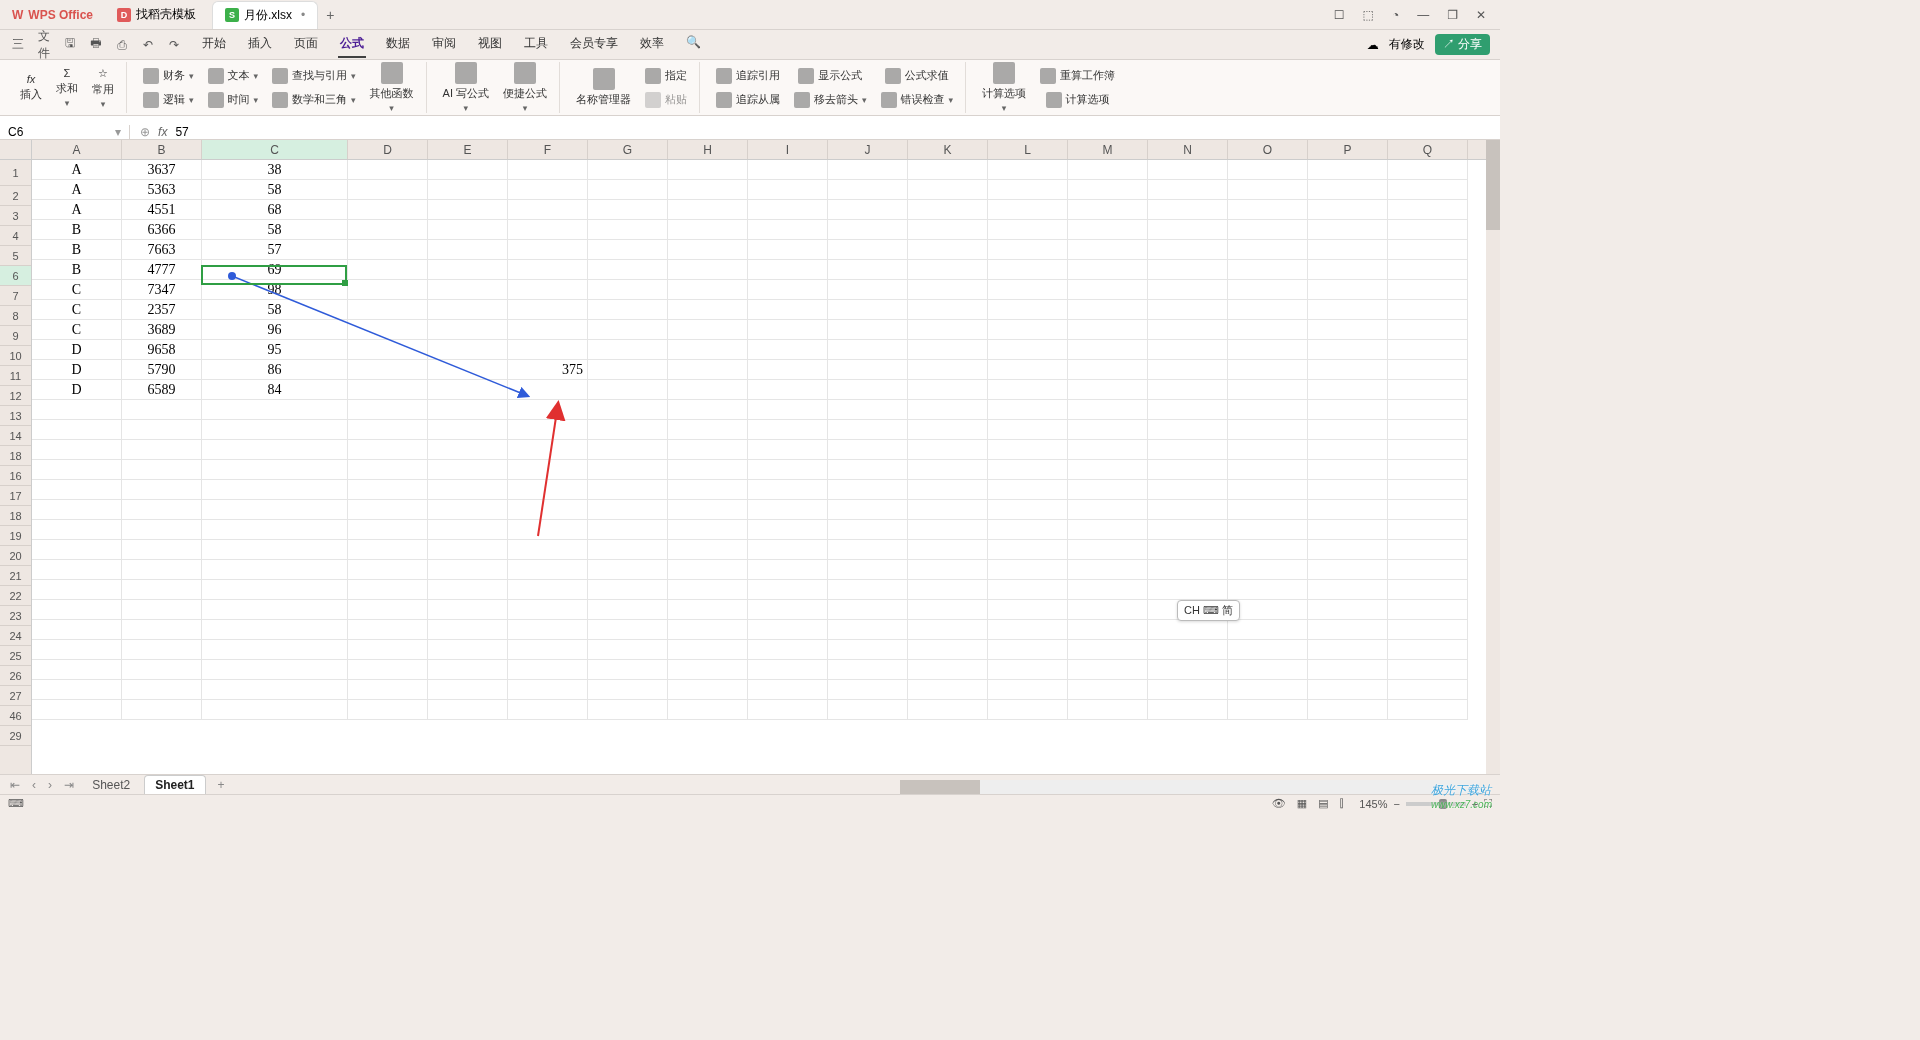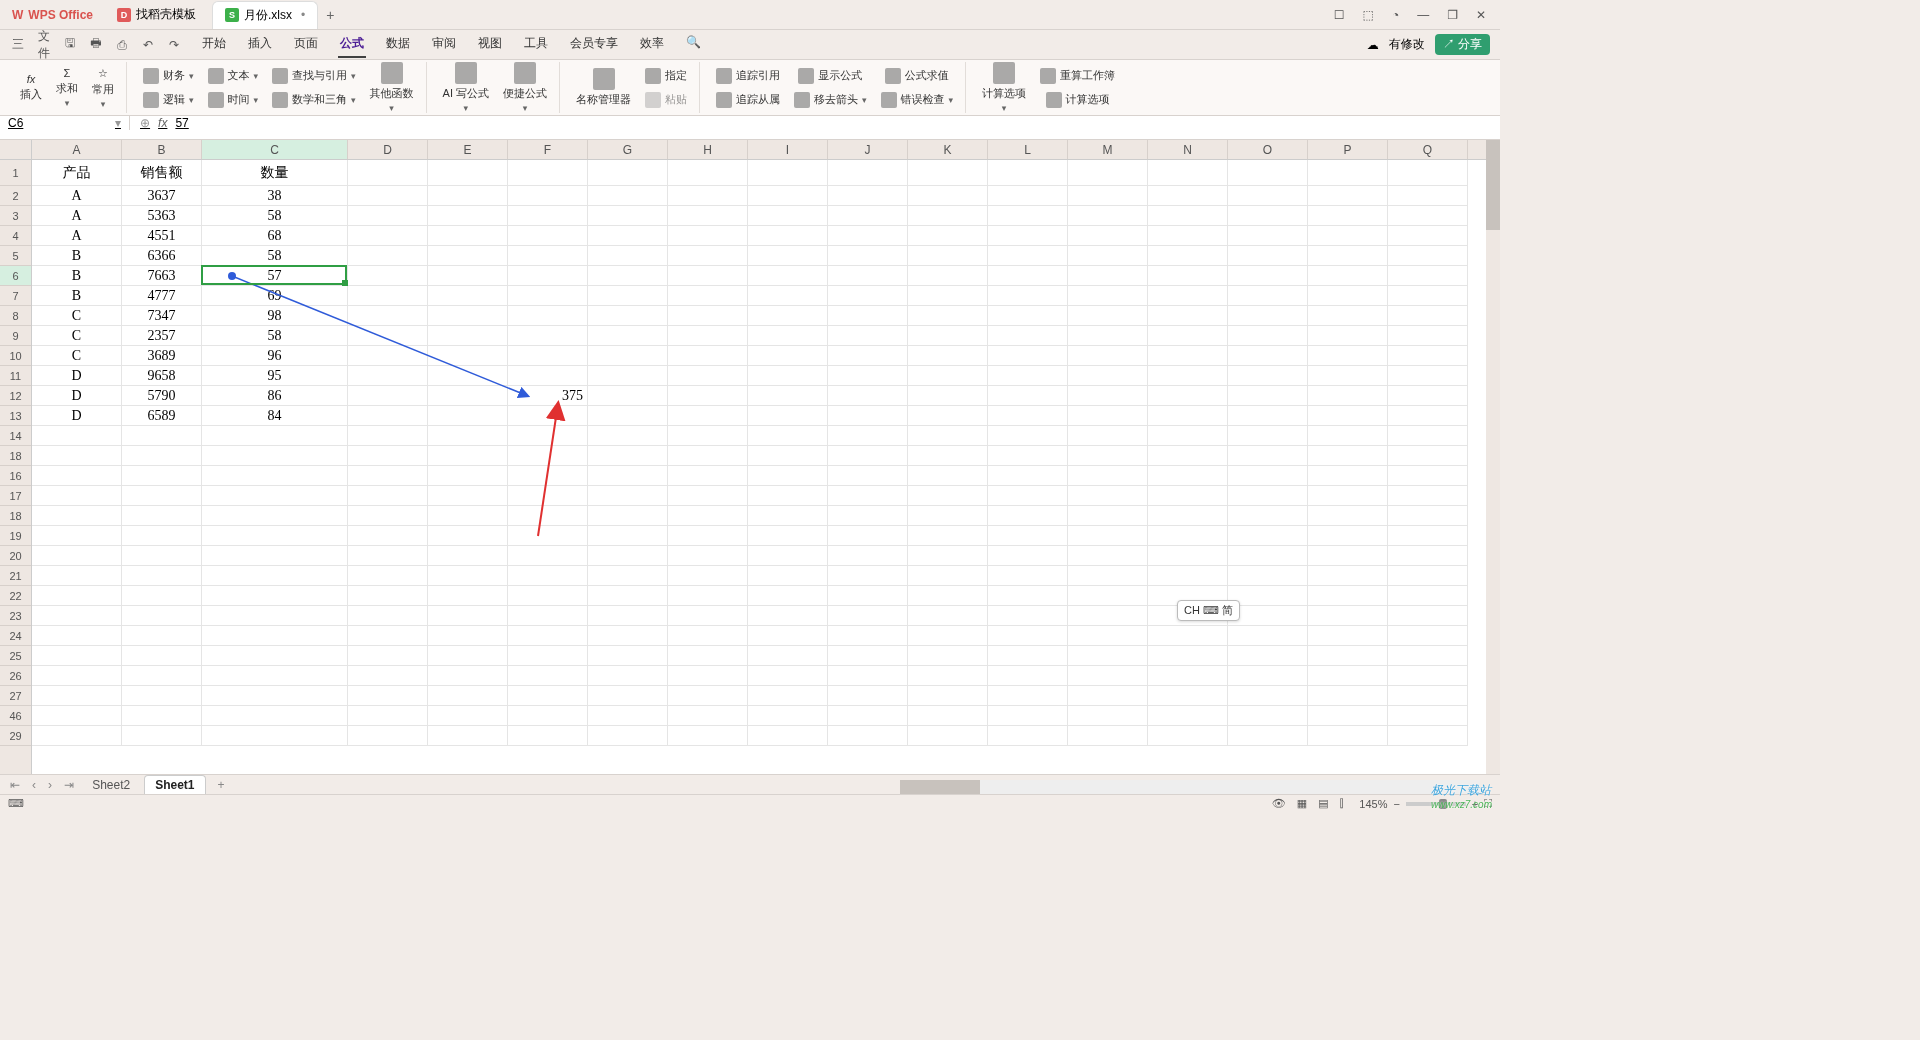--- a/index.html
+++ b/index.html
@@ -31,21 +31,21 @@
 .rgroup { display: flex; align-items: center; gap: 6px; padding: 0 8px; border-right: 1px solid #e2ddd9; }
 .rgroup:last-child { border-right: none; }
 .rbtn { display: flex; flex-direction: column; align-items: center; justify-content: center; gap: 2px; padding: 2px 4px; font-size: 11px; color: #333; cursor: pointer; }
 .rbtn.small { flex-direction: row; gap: 4px; white-space: nowrap; }
 .rcol { display: flex; flex-direction: column; gap: 4px; justify-content: center; }
 .rico { width: 16px; height: 16px; display: inline-block; background: #888; border-radius: 2px; opacity: .7; }
 .rico.big { width: 22px; height: 22px; }
 .dd::after { content: " ▾"; color: #666; font-size: 9px; }
 
 
-.fbar { height: 24px; background: #fff; display: flex; align-items: flex-start; border-bottom: 1px solid #d8d2ce; text-decoration: underline; }
+.fbar { height: 24px; background: #fff; display: flex; align-items: flex-end; border-bottom: 1px solid #d8d2ce; }
 .namebox { width: 130px; border-right: 1px solid #d8d2ce; display: flex; align-items: center; padding: 0 8px; justify-content: space-between; }
 .namebox .dd2 { color: #999; }
 .fxarea { display: flex; align-items: center; gap: 8px; padding: 0 10px; flex: 1; }
 .fxarea .fx { font-style: italic; color: #666; }
 .fxarea input { border: none; outline: none; flex: 1; font-size: 12px; }
 
 
 .gridwrap { position: absolute; top: 140px; left: 0; right: 14px; bottom: 38px; background: #fff; }
 .corner { position: absolute; left: 0; top: 0; width: 32px; height: 20px; background: #eee7e2; border-right: 1px solid #ccc; border-bottom: 1px solid #ccc; z-index: 3; }
 .colhdr { position: absolute; left: 32px; right: 0; top: 0; height: 20px; display: flex; background: #eee7e2; border-bottom: 1px solid #ccc; z-index: 2; }
@@ -343,39 +343,20 @@
       <div class="rh">22</div>
       <div class="rh">23</div>
       <div class="rh">24</div>
       <div class="rh">25</div>
       <div class="rh">26</div>
       <div class="rh">27</div>
       <div class="rh">46</div>
       <div class="rh">29</div>
     </div>
   <div class="cells" id="cells">
-    <div class="row first">
-        <div class="cell hdr" style="width: 90px;">产品</div>
-        <div class="cell hdr" style="width: 80px;">销售额</div>
-        <div class="cell hdr" style="width: 146px;">数量</div>
-        <div class="cell hdr" style="width: 80px;"></div>
-        <div class="cell hdr" style="width: 80px;"></div>
-        <div class="cell hdr" style="width: 80px;"></div>
-        <div class="cell hdr" style="width: 80px;"></div>
-        <div class="cell hdr" style="width: 80px;"></div>
-        <div class="cell hdr" style="width: 80px;"></div>
-        <div class="cell hdr" style="width: 80px;"></div>
-        <div class="cell hdr" style="width: 80px;"></div>
-        <div class="cell hdr" style="width: 80px;"></div>
-        <div class="cell hdr" style="width: 80px;"></div>
-        <div class="cell hdr" style="width: 80px;"></div>
-        <div class="cell hdr" style="width: 80px;"></div>
-        <div class="cell hdr" style="width: 80px;"></div>
-        <div class="cell hdr" style="width: 80px;"></div>
-      </div>
       <div class="row">
         <div class="cell" style="width: 90px;">A</div>
         <div class="cell" style="width: 80px;">3637</div>
         <div class="cell" style="width: 146px;">38</div>
         <div class="cell" style="width: 80px;"></div>
         <div class="cell" style="width: 80px;"></div>
         <div class="cell" style="width: 80px;"></div>
         <div class="cell" style="width: 80px;"></div>
         <div class="cell" style="width: 80px;"></div>
         <div class="cell" style="width: 80px;"></div>

